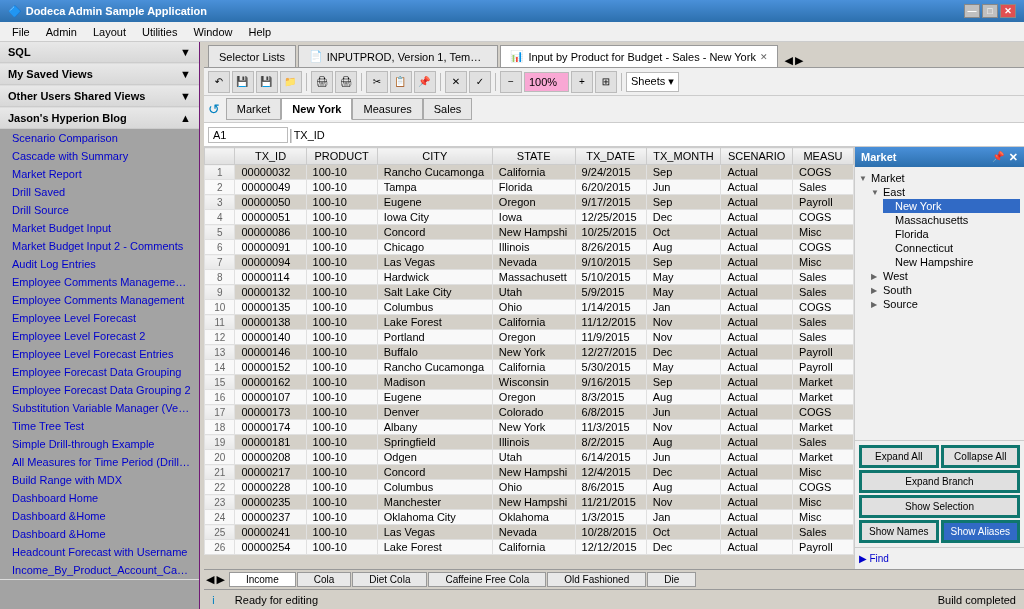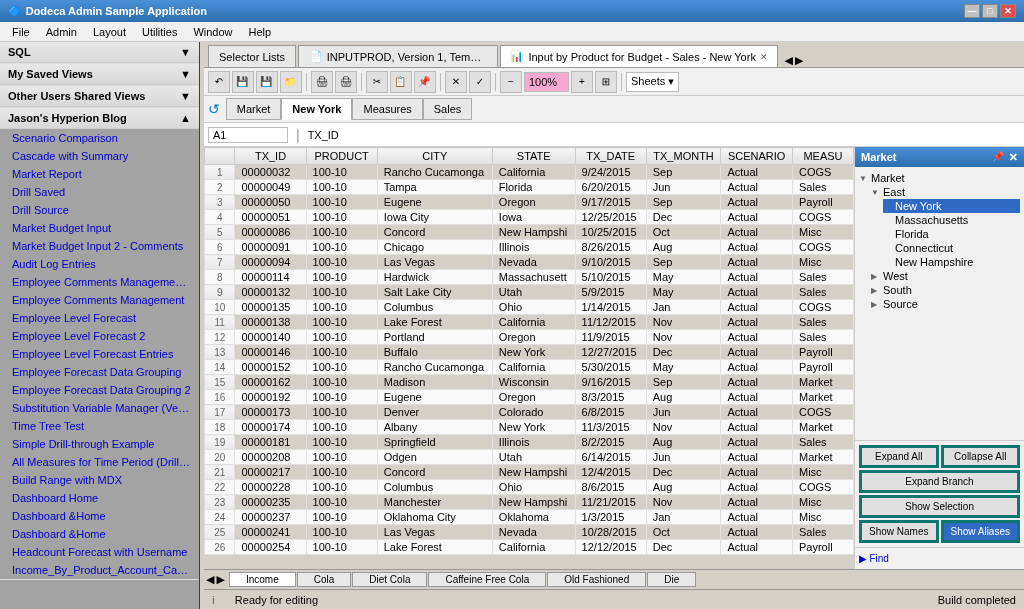--- a/index.html
+++ b/index.html
@@ -144,21 +144,21 @@
     .spreadsheet { flex: 1; overflow: auto; }
     
     
     .formula-bar {
       display: flex;
       align-items: center;
       background: white;
       border-bottom: 1px solid #ccc;
       padding: 4px 4px;
       height: 24px;
-      gap: 8px;
+      gap: 1px;
     }
     .cell-ref {
       width: 80px; border: 1px solid #bbb; padding: 1px 4px;
       font-size: 11px; background: white;
     }
     .formula-bar-separator { color: #999; font-size: 14px; }
     .formula-content { flex: 1; font-size: 11px; }
     
     
     .data-table {
@@ -624,21 +624,21 @@
                 <td>100-10</td>
                 <td>Madison</td>
                 <td>Wisconsin</td>
                 <td>9/16/2015</td>
                 <td>Sep</td>
                 <td>Actual</td>
                 <td>Market</td>
               </tr>
               <tr>
                 <td class="row-num-cell">16</td>
-                <td>00000192</td>
+                <td>00000107</td>
                 <td>100-10</td>
                 <td>Eugene</td>
                 <td>Oregon</td>
                 <td>8/3/2015</td>
                 <td>Aug</td>
                 <td>Actual</td>
                 <td>Market</td>
               </tr>
               <tr>
                 <td class="row-num-cell">17</td>

